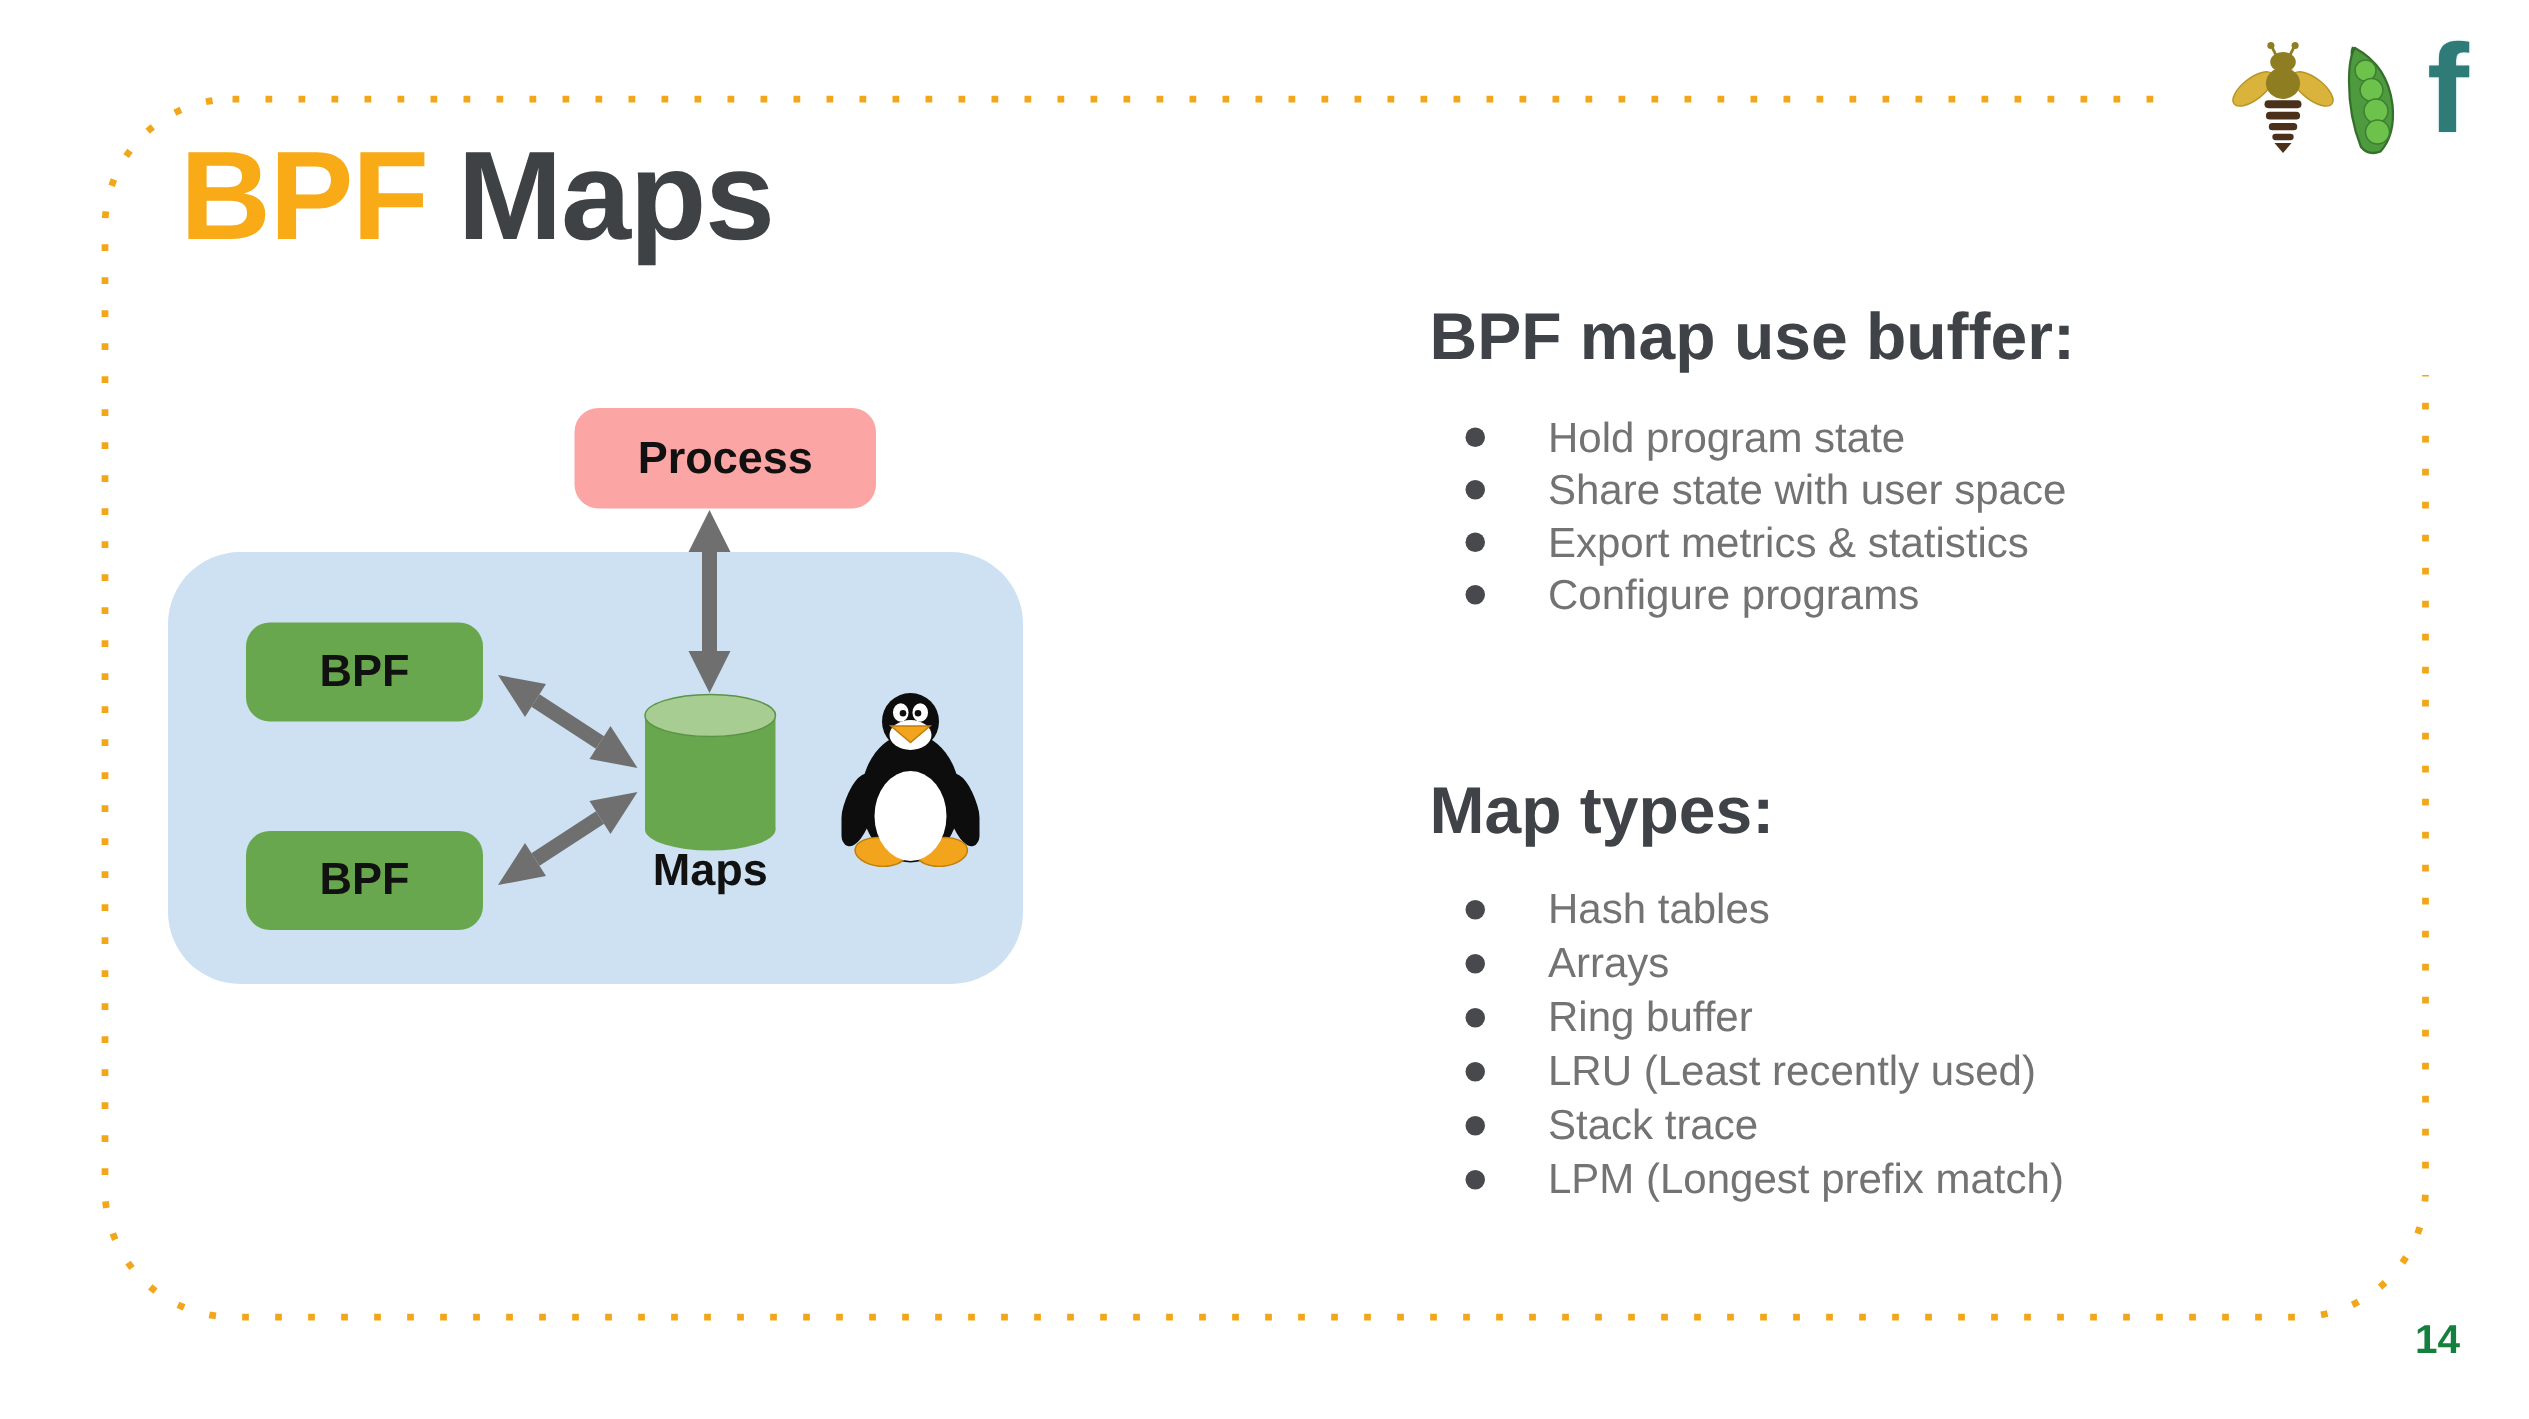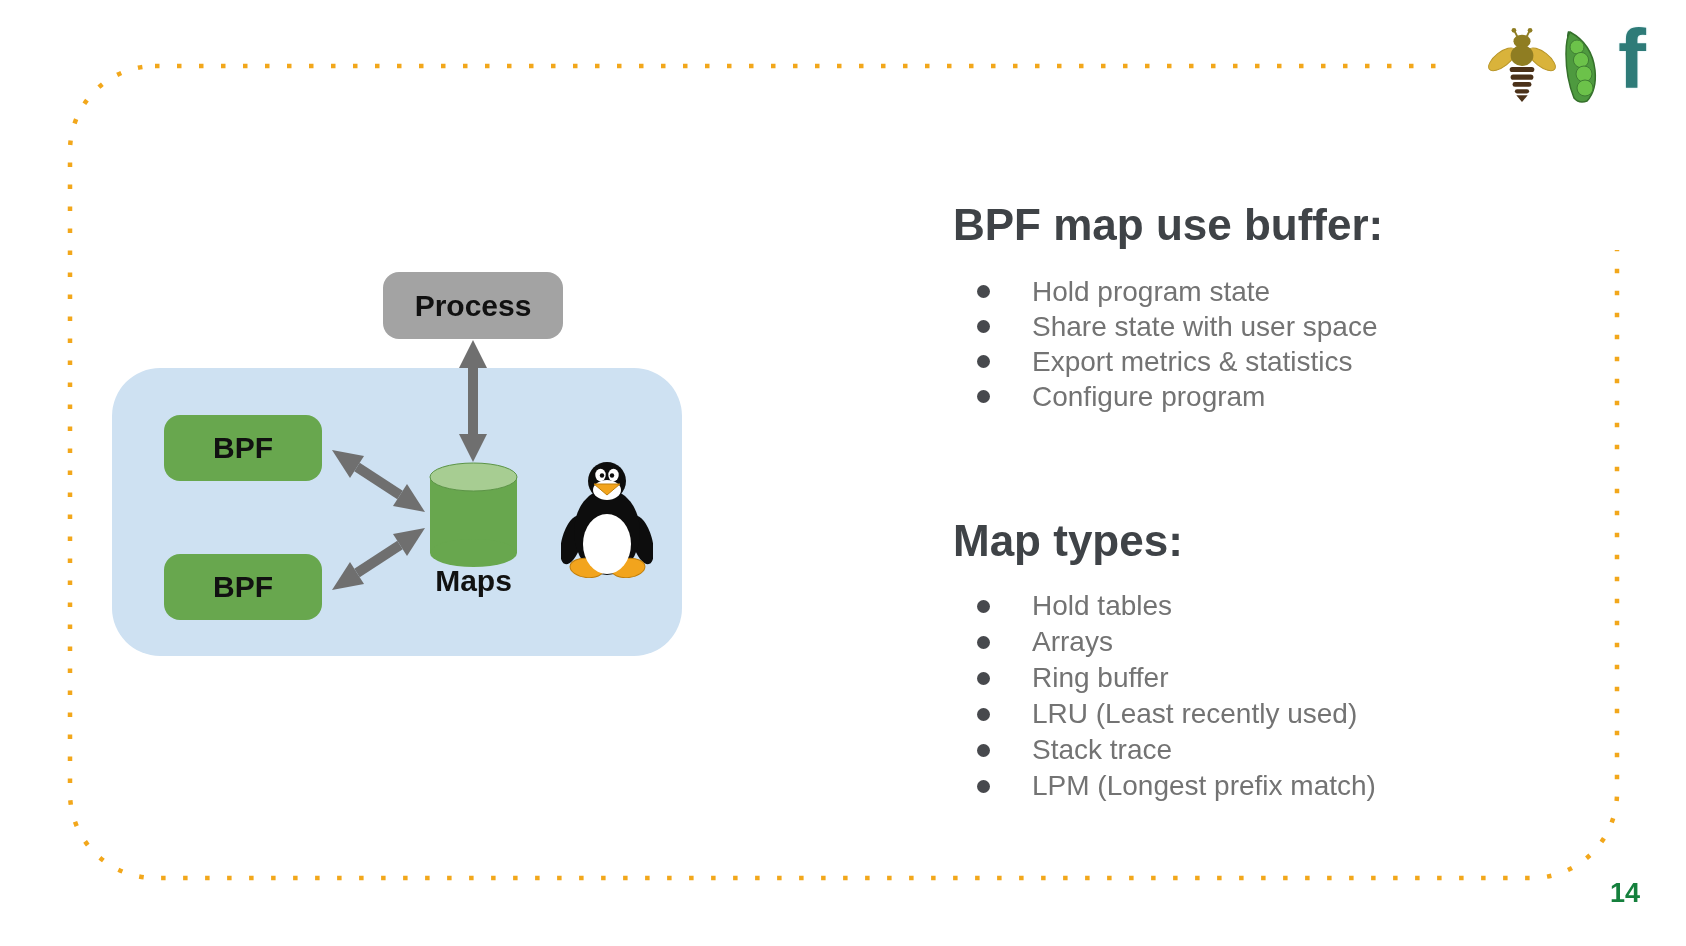--- a/index.html
+++ b/index.html
@@ -38,22 +38,22 @@
   .diagram-layer { position: absolute; left: 0; top: 0; width: 1686px; height: 946px; }
   .container-box {
     position: absolute; left: 112px; top: 368px; width: 570px; height: 288px;
     background: #CEE1F2; border-radius: 48px;
   }
   .node {
     position: absolute; display: flex; align-items: center; justify-content: center;
     font-weight: 700; color: #111111; font-size: 30px;
   }
   .node-process {
-    left: 383px; top: 272px; width: 180px; height: 67px;
-    background: #a3a3a3; border-radius: 16px;
+    left: 383px; top: 272px; width: 201px; height: 67px;
+    background: #fca5a5; border-radius: 16px;
   }
   .node-bpf { background: #68A74E; border-radius: 16px; width: 158px; height: 66px; }
   .node-bpf-top { left: 164px; top: 415px; }
   .node-bpf-bottom { left: 164px; top: 554px; }
   .maps-label {
     position: absolute; left: 403px; top: 564px; width: 141px;
     text-align: center; font-weight: 700; font-size: 30px; color: #111111;
   }
   .tux { position: absolute; left: 561px; top: 460px; width: 92px; height: 118px; }
 
@@ -90,20 +90,23 @@
 
 <div class="slide">
 
   <svg class="frame-svg" width="1686" height="946" viewBox="0 0 1686 946">
 
     <rect x="70" y="66" width="1547" height="812" rx="85" ry="85" fill="none" stroke="#F2A71B" stroke-width="4.5" stroke-dasharray="4.5 17.5"></rect>
 
     <rect x="1444" y="40" width="200" height="210" fill="#ffffff"></rect>
   </svg>
 
+  <h1 class="title">
+    <span class="hl">BPF</span><span class="rest">Maps</span>
+  </h1>
 
   <svg class="logo-bee" viewBox="0 0 72 78">
     <line x1="31" y1="9" x2="28" y2="3" stroke="#8F7D22" stroke-width="2"></line>
     <line x1="41" y1="9" x2="44" y2="3" stroke="#8F7D22" stroke-width="2"></line>
     <circle cx="27.5" cy="2.5" r="2.5" fill="#8F7D22"></circle>
     <circle cx="44.5" cy="2.5" r="2.5" fill="#8F7D22"></circle>
     <ellipse cx="36" cy="14" rx="9" ry="7" fill="#8F7D22"></ellipse>
     <ellipse cx="15" cy="33" rx="17" ry="7.5" fill="#D9B33B" transform="rotate(-38 15 33)" stroke="#B79426" stroke-width="1"></ellipse>
     <ellipse cx="57" cy="33" rx="17" ry="7.5" fill="#D9B33B" transform="rotate(38 57 33)" stroke="#B79426" stroke-width="1"></ellipse>
     <ellipse cx="36" cy="29" rx="12" ry="11" fill="#8F7D22"></ellipse>
@@ -173,26 +176,26 @@
     <circle cx="41" cy="15.5" r="2.2" fill="#0d0d0d"></circle>
     <circle cx="51" cy="15.5" r="2.2" fill="#0d0d0d"></circle>
     <path d="M33,24 L59,24 L46,35 Z" fill="#F2A41D" stroke="#C07E0A" stroke-width="1"></path>
   </svg>
 
   <h2 class="col-heading heading-use-cases">BPF map use buffer:</h2>
   <ul class="bullet-list list-use-cases">
     <li>Hold program state</li>
     <li>Share state with user space</li>
     <li>Export metrics &amp; statistics</li>
-    <li>Configure program</li>
+    <li>Configure programs</li>
   </ul>
 
   <h2 class="col-heading heading-map-types">Map types:</h2>
   <ul class="bullet-list list-map-types">
-    <li>Hold tables</li>
+    <li>Hash tables</li>
     <li>Arrays</li>
     <li>Ring buffer</li>
     <li>LRU (Least recently used)</li>
     <li>Stack trace</li>
     <li>LPM (Longest prefix match)</li>
   </ul>
 
   <div class="page-number">14</div>
 
 </div>

